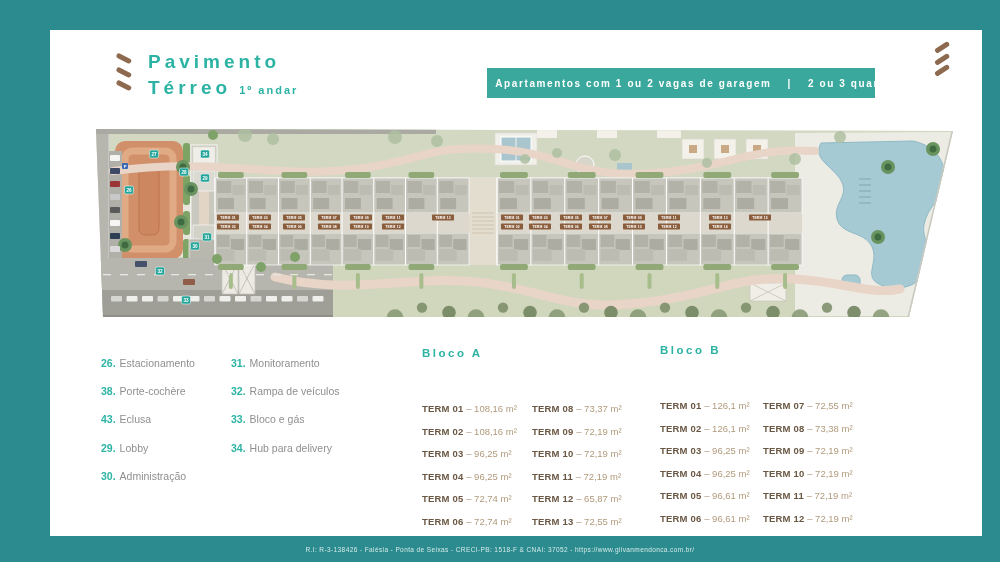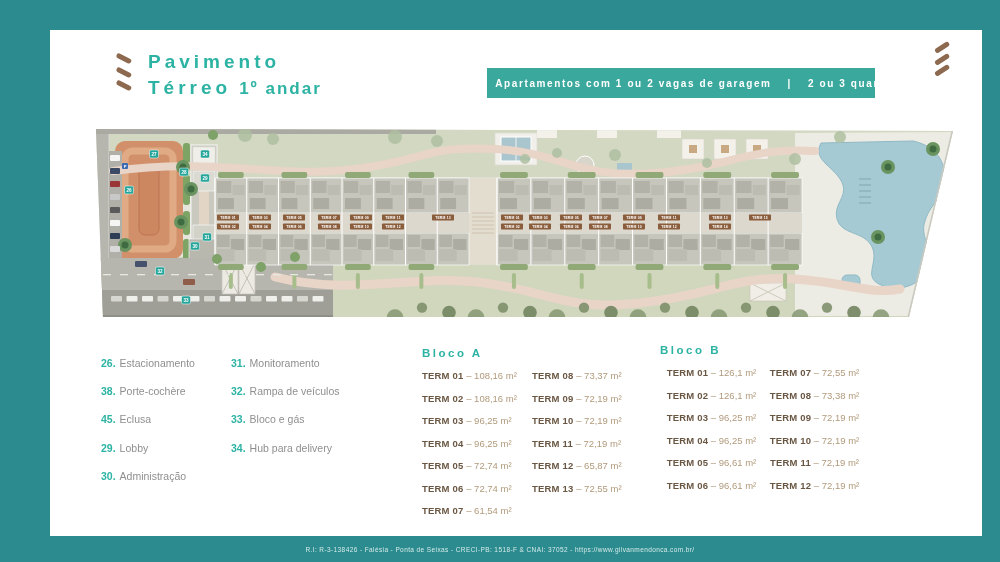--- a/index.html
+++ b/index.html
@@ -15,44 +15,44 @@
 
   
   .dash{width:16px;height:4.5px;border-radius:2.5px;background:var(--brown);margin-bottom:9px;}
   .dashes-left{left:34px;top:26px;}
   .dashes-left .dash{transform:rotate(27deg);}
   .dashes-right{left:852px;top:15px;}
   .dashes-right .dash{transform:rotate(-33deg);margin-bottom:7px;}
   .title-block{left:66px;top:21px;color:var(--accent);line-height:1.2;}
   .title-l1{font-size:19px;font-weight:bold;letter-spacing:4px;}
   .title-l2{font-size:19px;font-weight:bold;letter-spacing:4px;margin-top:3px;}
-  .title-suffix{font-size:17px;font-weight:bold;letter-spacing:2px;margin-left:8px;}
+  .title-suffix{font-size:11px;font-weight:bold;letter-spacing:2px;margin-left:8px;}
   .banner{left:437px;top:38px;width:356px;height:30px;background:var(--banner);color:#fff;
           display:flex;align-items:center;justify-content:center;gap:16px;
           font-size:10px;font-weight:bold;letter-spacing:1.6px;white-space:nowrap;}
 
   
   .plan-wrap{left:13px;top:97px;width:887px;height:206px;}
 
   
   .legend{left:15px;top:326px;width:290px;font-size:10.5px;color:var(--legend);}
   .legend-col{position:absolute;top:0;margin-left:36px;}
   .legend-col1{left:0;width:125px;}
   .legend-col2{left:130px;width:125px;}
   .legend-item{margin-bottom:13px;line-height:1.45;}
   .legend-num{color:var(--accent);font-weight:bold;margin-right:4px;}
 
   
   .bloco{color:var(--term-dark);}
   .bloco-a{left:340px;top:317px;}
   .bloco-b{left:578px;top:314px;}
-  .bloco-title{color:var(--accent);font-weight:bold;font-size:11.5px;letter-spacing:2.5px;margin-bottom:11px;}
+  .bloco-title{color:var(--accent);font-weight:bold;font-size:11.5px;letter-spacing:2.5px;margin-bottom:4px;}
   .bloco-cols{display:flex;}
-  .bloco-col{width:110px;}
-  .bloco-b .bloco-col{width:103px;text-align:center;}
+  .bloco-col{width:110px;margin-top:40px;}
+  .bloco-b .bloco-col{width:103px;}
   .bloco-item{font-size:9.5px;margin-bottom:11.5px;white-space:nowrap;}
   .bloco-term{font-weight:bold;color:var(--term-dark);letter-spacing:.2px;}
   .bloco-area{color:var(--term-value);}
 
   
   .footer-bar{position:absolute;left:0;top:536px;width:1000px;height:26px;background:var(--frame);
               display:flex;align-items:center;justify-content:center;}
   .footer-text{font-size:6.5px;color:var(--footer-text);letter-spacing:.4px;}
   svg text{font-family:"Liberation Sans",sans-serif;}
 </style>
@@ -506,21 +506,21 @@
 
         <line x1="858" y1="4" x2="814" y2="190" stroke="#c9c9c0" stroke-width="3"></line>
       </g>
     </svg>
   </div>
 
   <div class="abs legend">
     <div class="legend-col legend-col1" id="legend-col1">
         <div class="legend-item"><span class="legend-num">26.</span><span>Estacionamento</span></div>
         <div class="legend-item"><span class="legend-num">38.</span><span>Porte-cochère</span></div>
-        <div class="legend-item"><span class="legend-num">45.</span><span>Eclusa</span></div>
+        <div class="legend-item"><span class="legend-num">43.</span><span>Eclusa</span></div>
         <div class="legend-item"><span class="legend-num">29.</span><span>Lobby</span></div>
         <div class="legend-item"><span class="legend-num">30.</span><span>Administração</span></div>
       </div>
     <div class="legend-col legend-col2" id="legend-col2">
         <div class="legend-item"><span class="legend-num">31.</span><span>Monitoramento</span></div>
         <div class="legend-item"><span class="legend-num">32.</span><span>Rampa de veículos</span></div>
         <div class="legend-item"><span class="legend-num">33.</span><span>Bloco e gás</span></div>
         <div class="legend-item"><span class="legend-num">34.</span><span>Hub para delivery</span></div>
       </div>
   </div>

